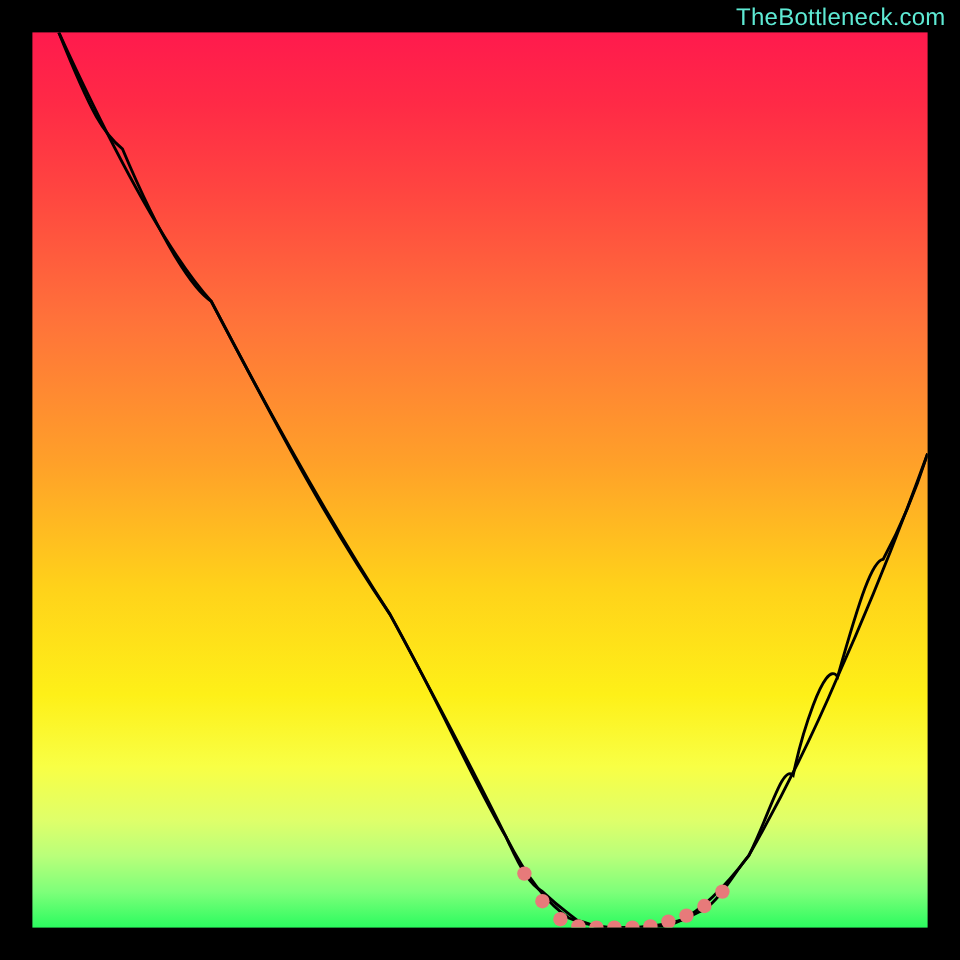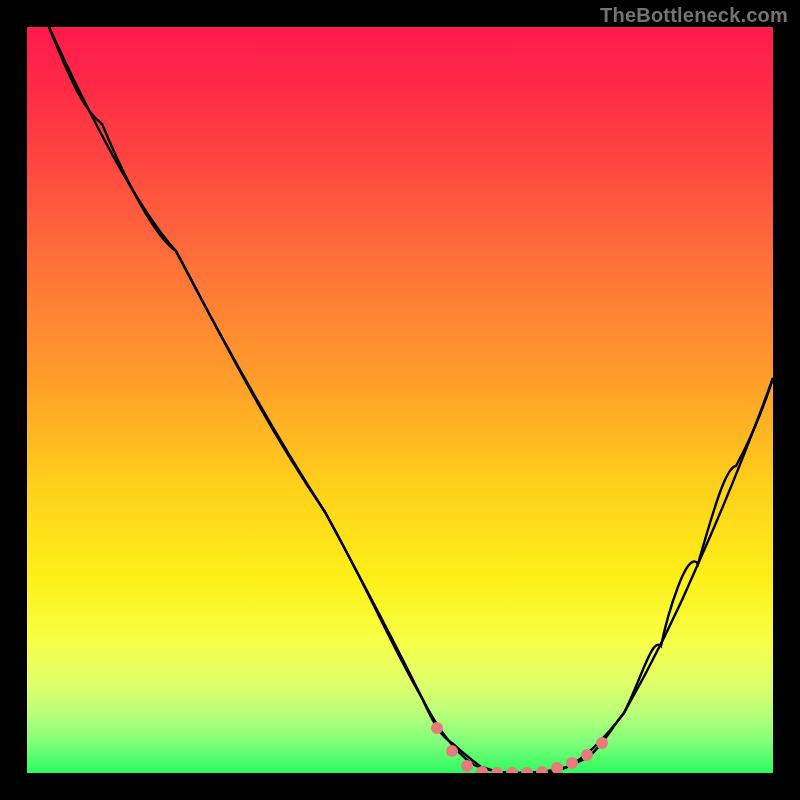--- a/index.html
+++ b/index.html
@@ -42,23 +42,23 @@
     position: absolute;
     left: 0;
     top: 0;
     width: 746px;
     height: 746px;
   }
   .attribution {
     position: absolute;
     top: 4px;
     right: 12px;
-    color: #737373;
+    color: #5eead4;
     font-size: 20px;
-    font-weight: 700;
+    font-weight: 400;
     letter-spacing: 0.2px;
   }
 </style>
 </head>
 <body>
 
 <div class="stage">
 
   <div class="plot-area">
     <svg class="curve-svg" viewBox="0 0 746 746" preserveAspectRatio="none">

